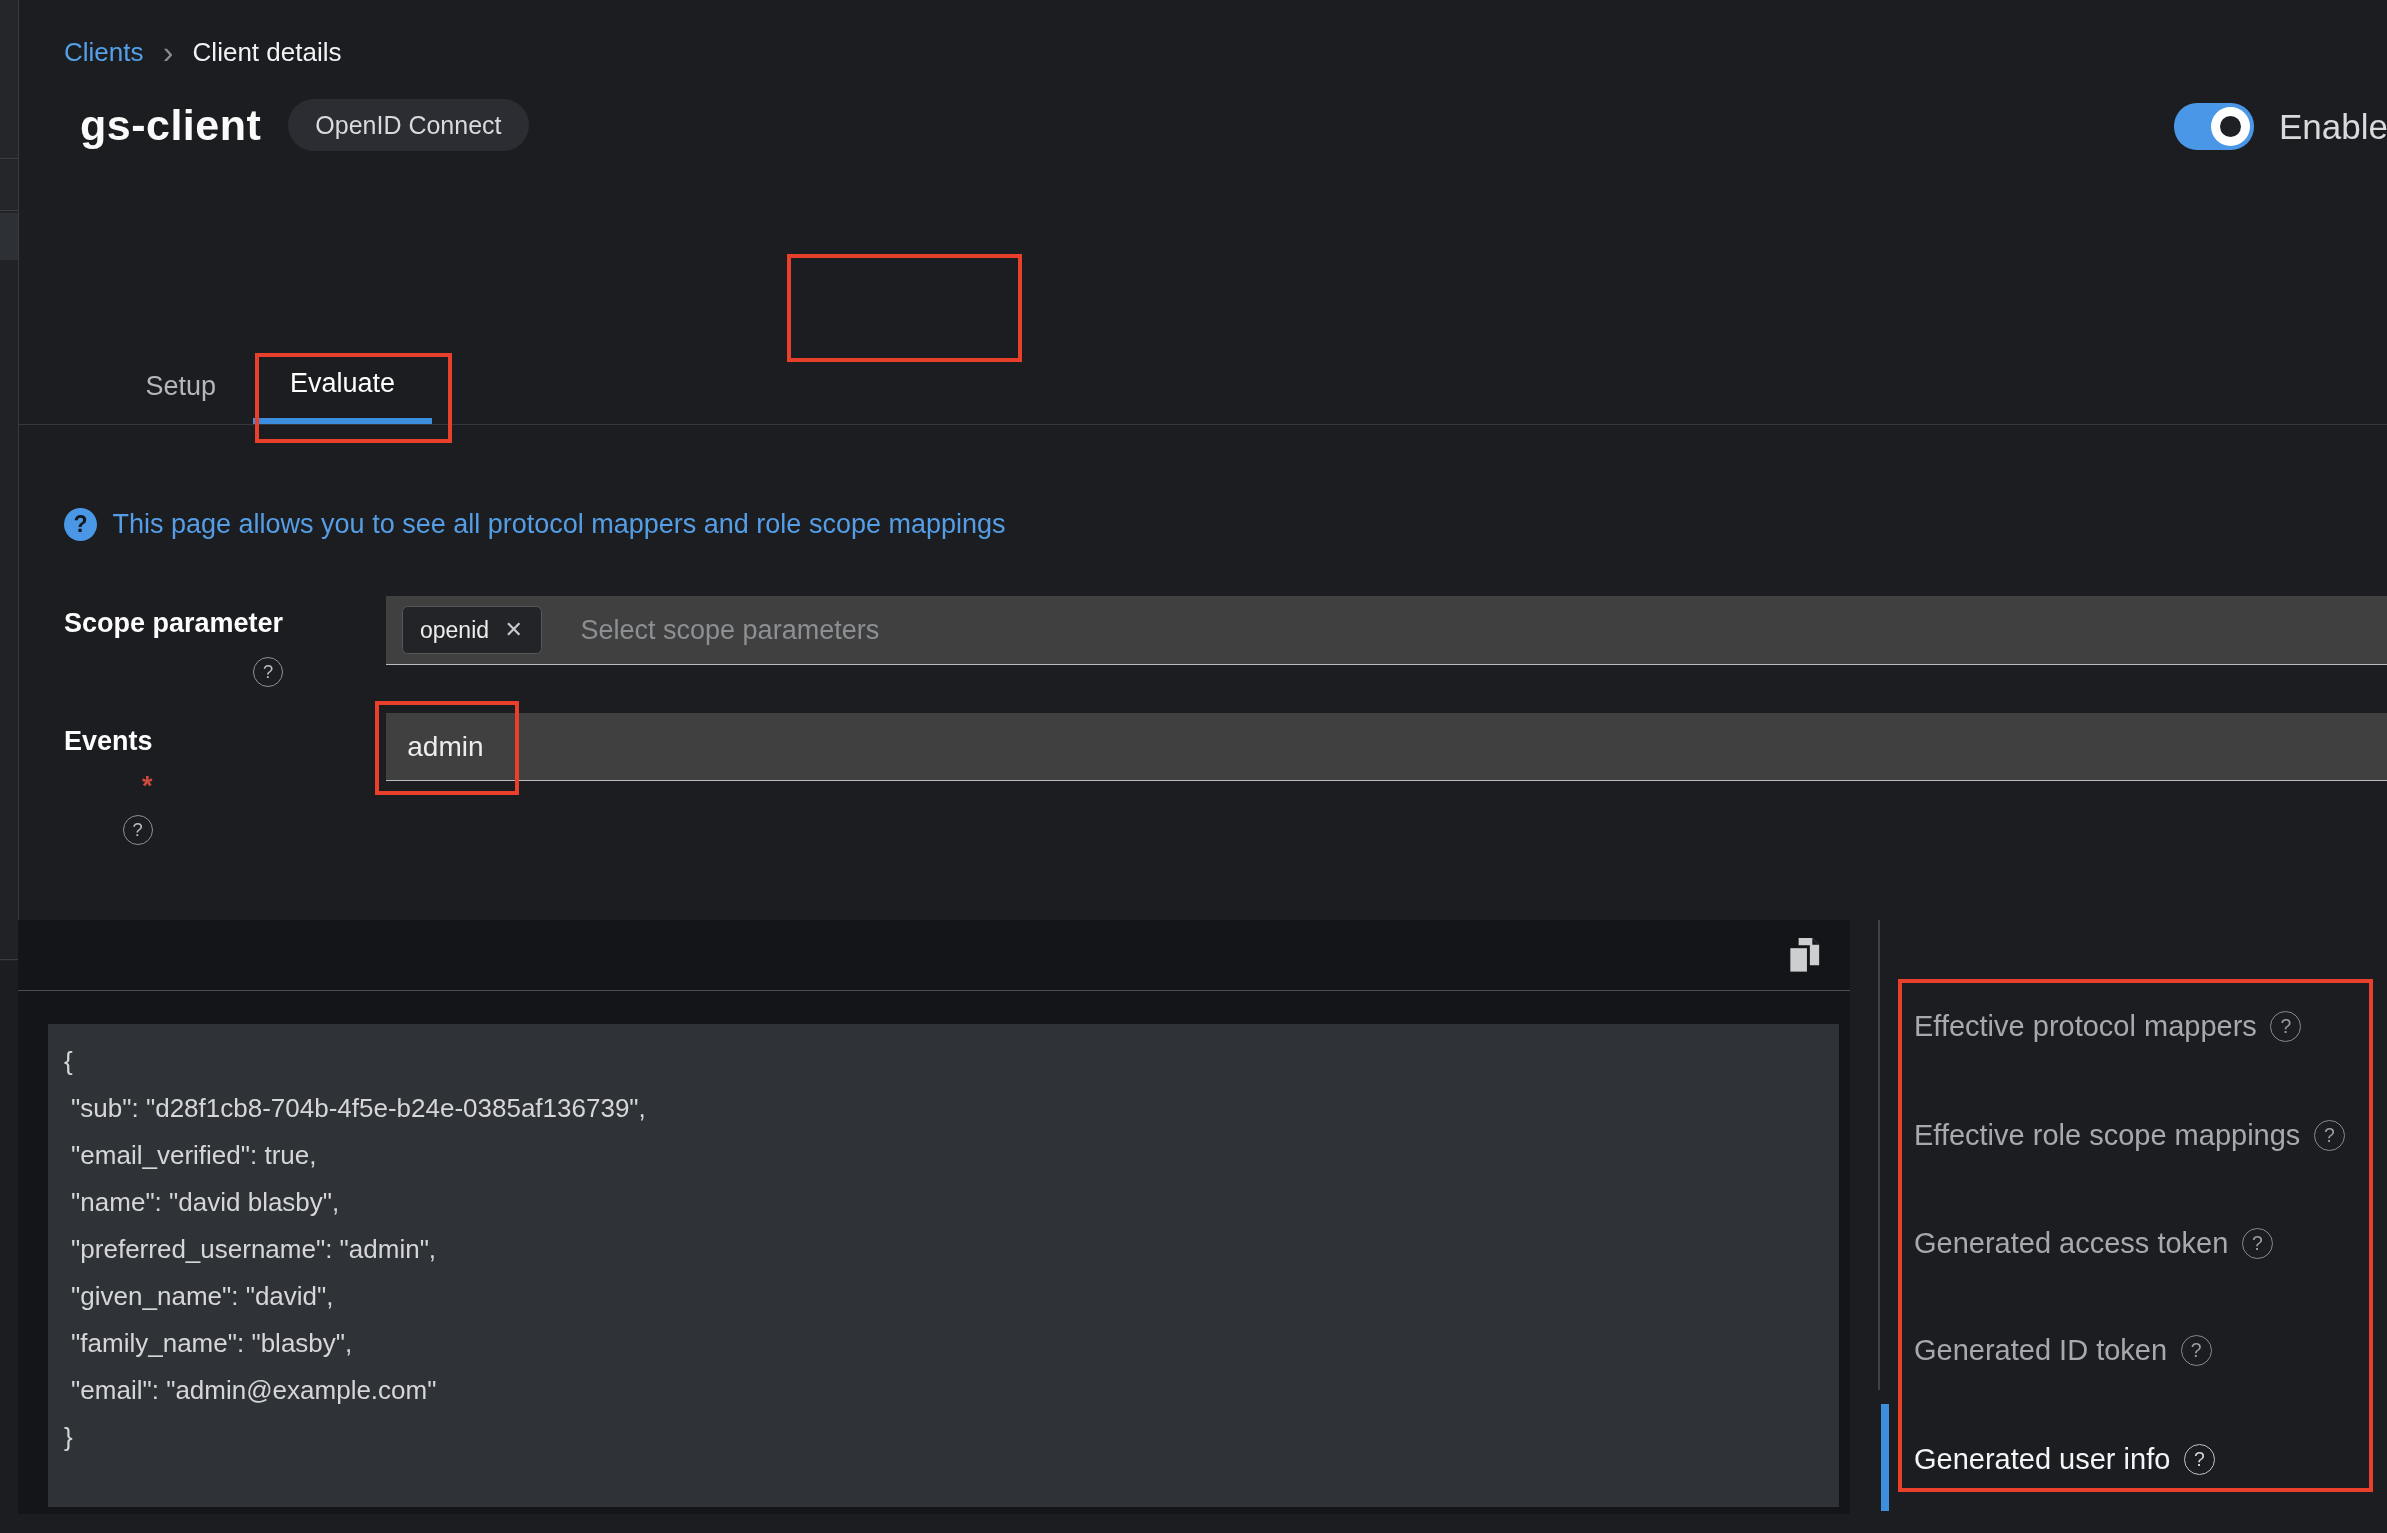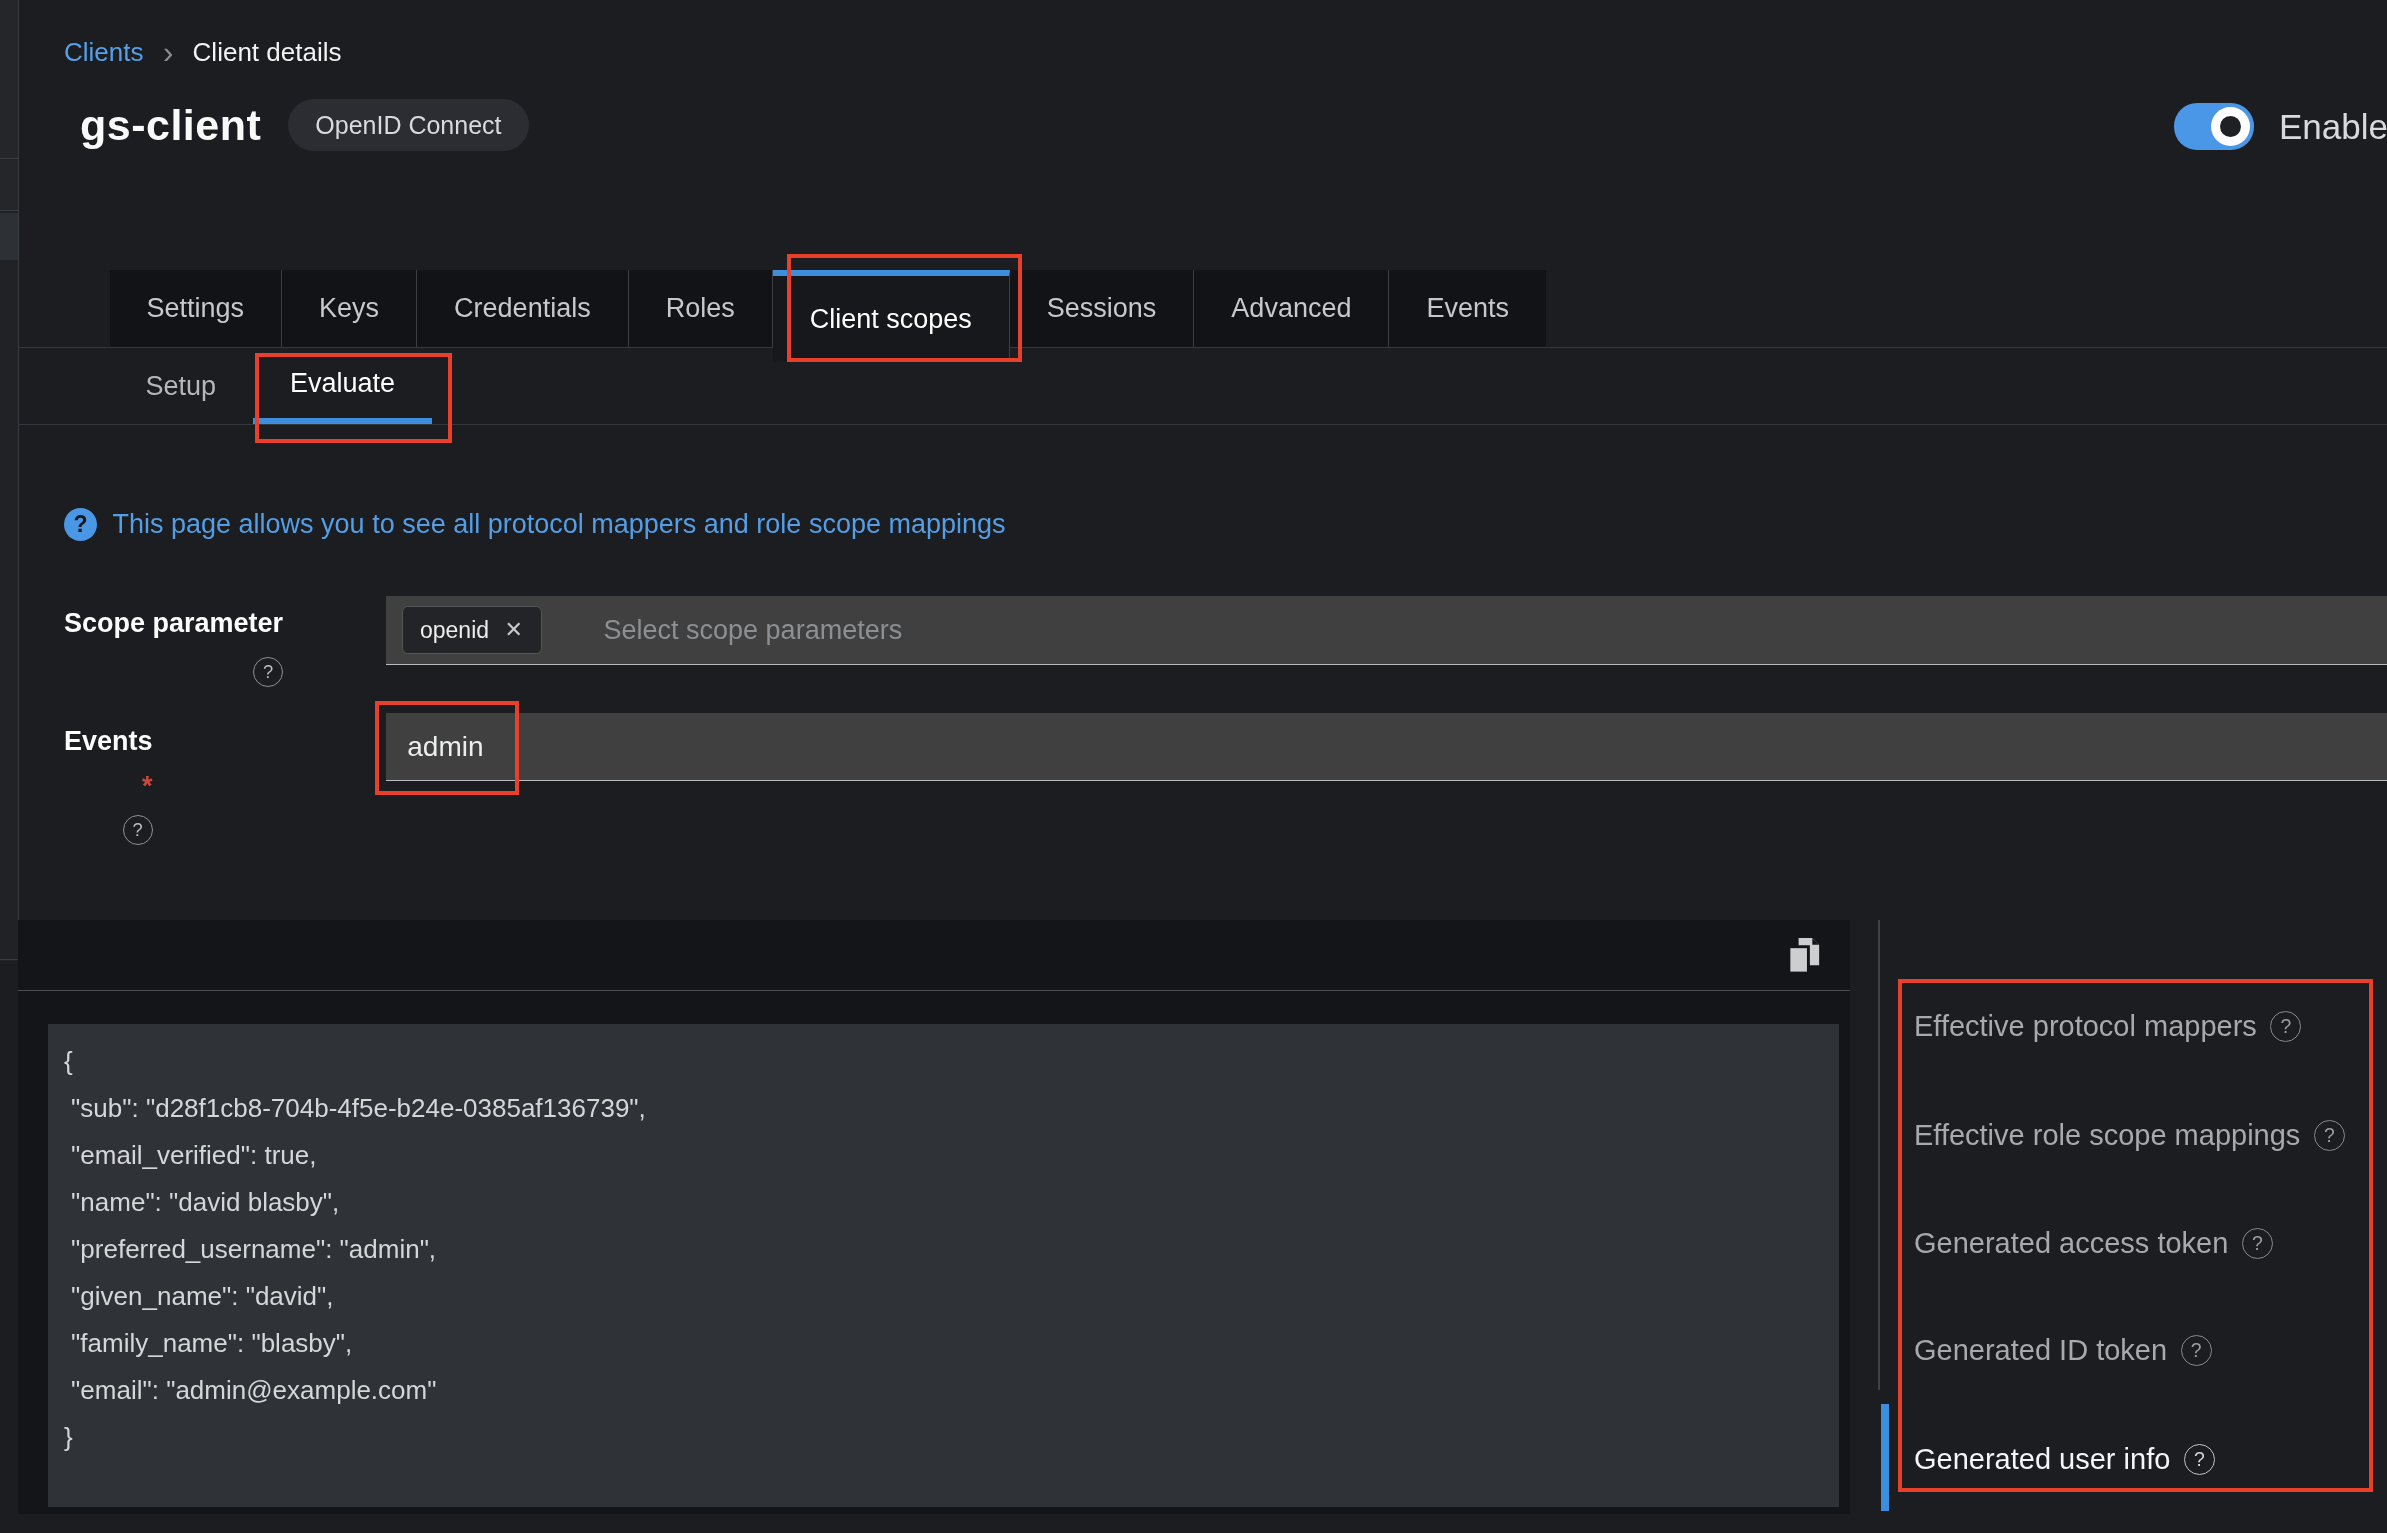--- a/index.html
+++ b/index.html
@@ -63,21 +63,21 @@
   .req{color:#d0493a;font-size:27px;font-weight:700;}
   .help-outline{width:30px;height:30px;border-radius:50%;border:1.9px solid #8e9093;color:#bcbec0;font-size:18.4px;
        display:flex;align-items:center;justify-content:center;box-sizing:border-box;cursor:pointer;flex:0 0 auto;}
   .input{position:absolute;left:386px;width:2001px;background:#404040;border-bottom:1.9px solid #babcbe;
        box-sizing:border-box;display:flex;align-items:center;cursor:text;}
   .input-scope{top:596px;height:69px;padding-left:15.5px;}
   .input-users{top:713px;height:68px;padding-left:21.3px;}
   .chip{display:flex;align-items:center;gap:15.5px;background:#222427;border:1px solid #54565a;border-radius:5.8px;
        padding:9.7px 17.5px;font-size:23px;color:#eceded;}
   .chip-close{color:#c6c8ca;font-size:22px;cursor:pointer;line-height:1;}
-  .placeholder{margin-left:62px;font-size:27px;color:#8d9093;text-align:right;}
+  .placeholder{margin-left:39px;font-size:27px;color:#8d9093;text-align:right;}
   .input-value{font-size:28px;color:#eceded;}
 
   
   .code-panel{position:absolute;left:18.4px;top:920px;width:1832px;height:613px;background:#141518;}
   .code-toolbar{position:relative;height:70px;border-bottom:1.9px solid #4b4d50;}
   .copy-btn{position:absolute;right:25px;top:14.6px;width:41px;height:41px;cursor:pointer;}
   .code-box{position:absolute;left:30px;top:104px;width:1791px;height:483px;background:#2f3237;
        box-sizing:border-box;padding:13.6px 0 0 15.5px;overflow:hidden;}
   .code-line{font-size:26px;line-height:47px;color:#d5d6d8;white-space:pre;}
 
@@ -124,32 +124,20 @@
   <div class="toggle-row">
     <span class="switch">
       <span class="knob">
           <span class="knob-core"></span>
         </span>
     </span>
     <span class="toggle-label">Enabled</span>
   </div>
 
 
-  <div class="tabs-wrap">
-    <div class="tabs">
-      <div class="tab">Settings</div>
-      <div class="tab">Keys</div>
-      <div class="tab">Credentials</div>
-      <div class="tab">Roles</div>
-      <div class="tab sel">Client scopes</div>
-      <div class="tab">Sessions</div>
-      <div class="tab">Advanced</div>
-      <div class="tab">Events</div>
-    </div>
-  </div>
 
   <div class="subtabs-wrap">
     <div class="subtab">Setup</div>
     <div class="subtab sel">Evaluate</div>
   </div>
 
   <div class="help-banner">
     <span class="help-filled">?</span>
     <span class="help-banner-text">This page allows you to see all protocol mappers and role scope mappings</span>
   </div>

